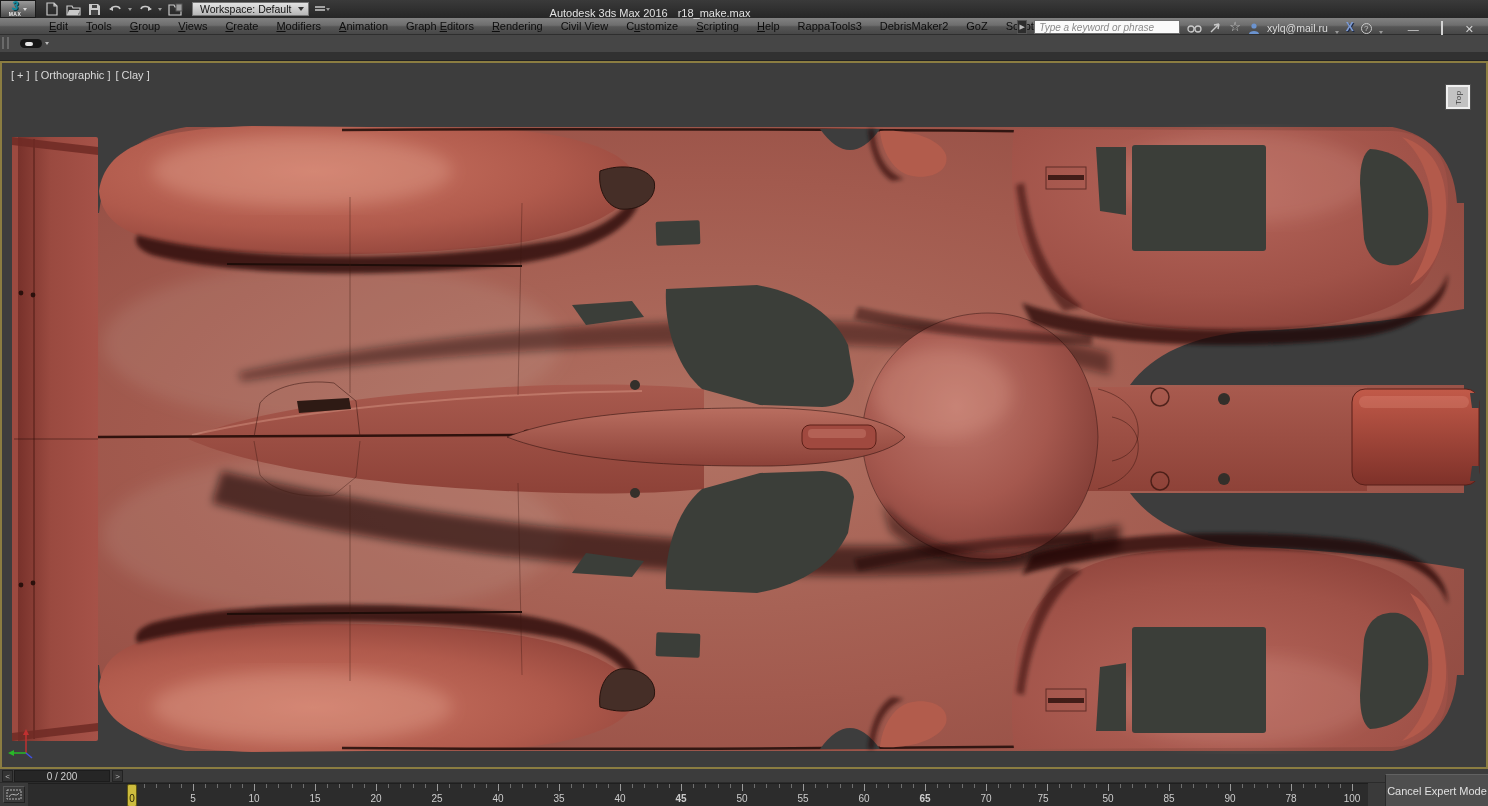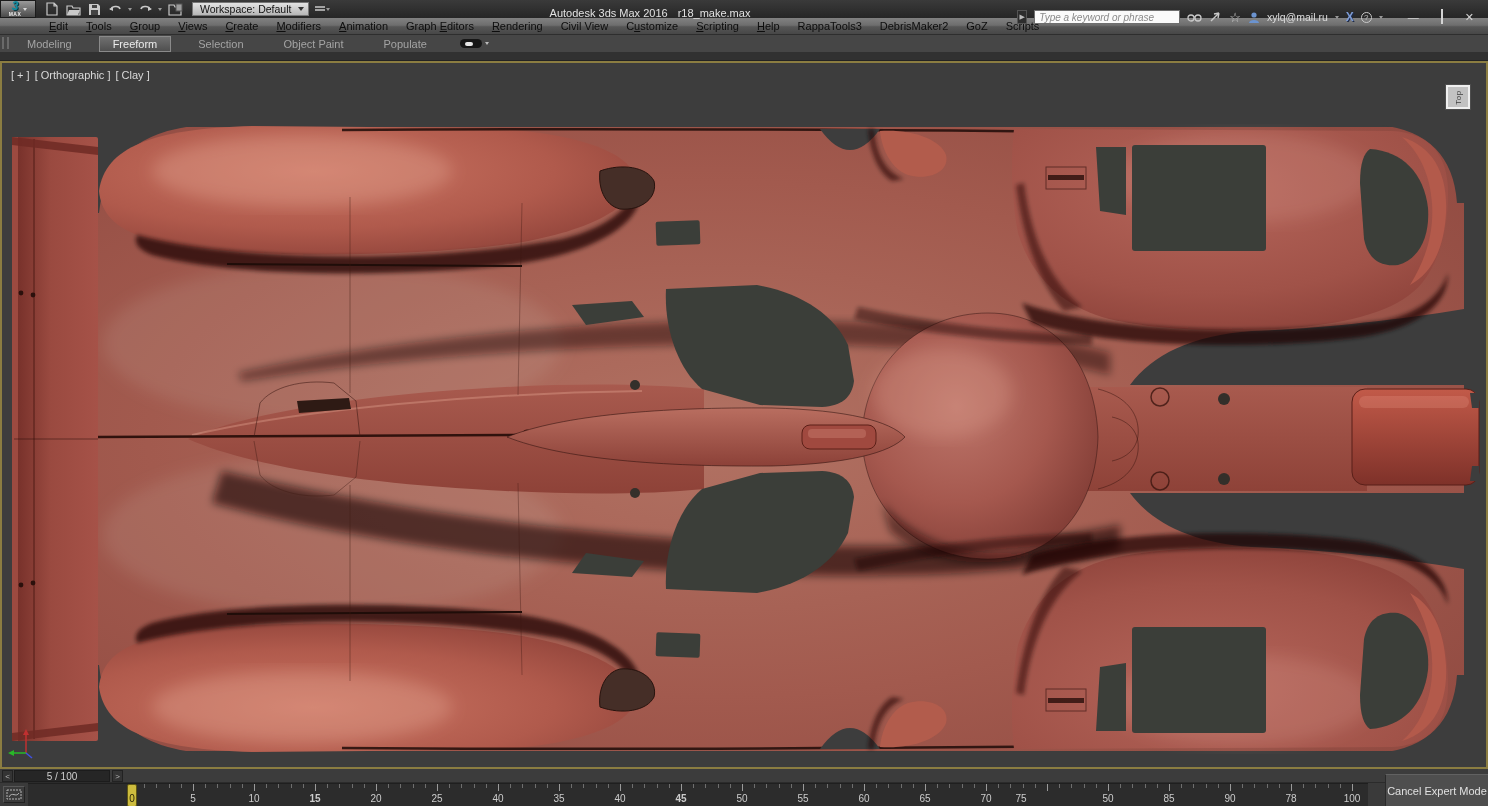--- a/index.html
+++ b/index.html
@@ -15,21 +15,21 @@
   .logo-sub { color:#f0f0f0; font-size:5px; font-weight:bold; letter-spacing:.5px; }
   .caret { width:0; height:0; border-left:3px solid transparent; border-right:3px solid transparent; border-top:4px solid #d8d8d8; display:inline-block; }
   .caret.sm { border-left-width:2.5px; border-right-width:2.5px; border-top-width:3px; }
   .qat { display:flex; align-items:center; gap:5px; padding-left:8px; }
   .qat .ico { width:16px; height:15px; display:flex; align-items:center; justify-content:center; cursor:pointer; }
   .ws-combo { height:14px; margin-left:4px; background:linear-gradient(#e3e3e3,#b6b6b6); border:1px solid #777;
               display:flex; align-items:center; font-size:10.5px; color:#111; padding:0 4px 0 7px; gap:7px; cursor:pointer; }
   .ws-combo .caret { border-top-color:#333; }
   .tb-title { position:absolute; left:460px; width:380px; top:0; height:26px; display:flex; align-items:center; justify-content:center;
               gap:10px; font-size:11px; color:#e2e2e2; }
-  .tb-right { position:absolute; right:0; top:0; height:34px; display:flex; align-items:center; gap:7px; padding-right:6px; }
+  .tb-right { position:absolute; right:0; top:0; height:34px; display:flex; align-items:flex-end; gap:7px; padding-right:6px; }
   .srch-go { width:10px; height:14px; background:#2d2d2d; border:1px solid #555; color:#bbb; font-size:7px;
              display:flex; align-items:center; justify-content:center; cursor:pointer; }
   .search { width:146px; height:14px; background:#fafafa; border:1px solid #6f6f6f; font-size:10px; font-style:italic;
             color:#333; padding:0 4px; font-family:"Liberation Sans",sans-serif; }
   .search::placeholder { color:#8a8a8a; font-style:italic; }
   .tbi { color:#c9c9c9; font-size:11px; display:flex; align-items:center; justify-content:center; cursor:pointer; }
   .email { color:#dcdcdc; font-size:10.5px; cursor:pointer; }
   .help-circ { width:11px; height:11px; border-radius:50%; border:1px solid #c9c9c9; color:#c9c9c9; font-size:8px;
                display:flex; align-items:center; justify-content:center; cursor:pointer; }
   .winbtns { display:flex; align-items:center; gap:22px; margin-left:18px; padding-right:8px; }
@@ -203,27 +203,20 @@
       <span class="menu-item"><u>S</u>cripting</span>
       <span class="menu-item"><u>H</u>elp</span>
       <span class="menu-item">RappaTools3</span>
       <span class="menu-item">DebrisMaker2</span>
       <span class="menu-item">GoZ</span>
       <span class="menu-item">Scripts</span>
     </div>
 
   <div class="ribbonrow">
     <span class="rib-handle"></span>
-    <span id="ribtabs" style="display:flex;align-items:center">
-        <span class="rib-tab">Modeling</span>
-        <span class="rib-tab active">Freeform</span>
-        <span class="rib-tab">Selection</span>
-        <span class="rib-tab">Object Paint</span>
-        <span class="rib-tab">Populate</span>
-      </span>
     <span class="rib-pill"></span>
     <span class="caret sm" style="border-top-color:#bbb;margin-left:3px"></span>
   </div>
   <div class="ribbonstrip"></div>
 
   <div class="viewport">
     <svg class="scene" viewBox="0 0 1484 704" preserveAspectRatio="none">
       <defs>
         <radialGradient id="gBody" cx="45%" cy="50%" r="75%">
           <stop offset="0%" stop-color="#b17263"></stop>
@@ -387,21 +380,21 @@
       <path d="M20,8 l-3,6 h6 Z" fill="#c03030"></path>
       <line x1="20" y1="32" x2="6" y2="32" stroke="#28b828" stroke-width="1.5"></line>
       <path d="M2,32 l6,-3 v6 Z" fill="#28b828"></path>
       <line x1="20" y1="32" x2="26" y2="37" stroke="#4050e0" stroke-width="1.5"></line>
     </svg>
   </div>
 
   <div class="bottombar">
     <div class="trackrow">
       <span class="tr-btn" style="left:2px">&lt;</span>
-      <span class="tr-field">5 / 100</span>
+      <span class="tr-field">0 / 200</span>
       <span class="tr-btn" style="left:112px">&gt;</span>
     </div>
     <span class="mini-curve">
       <svg width="16" height="11">
           <rect x="1" y="1" width="14" height="9" fill="none" stroke="#b5b5b5" stroke-dasharray="2 1"></rect>
           <path d="M3,8 C6,2 10,9 13,4" stroke="#b5b5b5" fill="none"></path>
         </svg>
     </span>
     <div class="ruler" id="ruler">
         <div class="playhead" style="left: 99px;"></div>
@@ -417,21 +410,21 @@
         <div class="tick" style="left: 189.4px; height: 4px;"></div>
         <div class="tick" style="left: 201.6px; height: 4px;"></div>
         <div class="tick" style="left: 213.8px; height: 4px;"></div>
         <div class="tick major" style="left: 226px; height: 7px;"></div>
         <div class="tnum" style="left: 226px;">10</div>
         <div class="tick" style="left: 238.2px; height: 4px;"></div>
         <div class="tick" style="left: 250.4px; height: 4px;"></div>
         <div class="tick" style="left: 262.6px; height: 4px;"></div>
         <div class="tick" style="left: 274.8px; height: 4px;"></div>
         <div class="tick major" style="left: 287px; height: 7px;"></div>
-        <div class="tnum" style="left: 287px; font-weight: bold;">15</div>
+        <div class="tnum" style="left: 287px;">15</div>
         <div class="tick" style="left: 299.2px; height: 4px;"></div>
         <div class="tick" style="left: 311.4px; height: 4px;"></div>
         <div class="tick" style="left: 323.6px; height: 4px;"></div>
         <div class="tick" style="left: 335.8px; height: 4px;"></div>
         <div class="tick major" style="left: 348px; height: 7px;"></div>
         <div class="tnum" style="left: 348px;">20</div>
         <div class="tick" style="left: 360.2px; height: 4px;"></div>
         <div class="tick" style="left: 372.4px; height: 4px;"></div>
         <div class="tick" style="left: 384.6px; height: 4px;"></div>
         <div class="tick" style="left: 396.8px; height: 4px;"></div>
@@ -477,33 +470,33 @@
         <div class="tick" style="left: 799.4px; height: 4px;"></div>
         <div class="tick" style="left: 811.6px; height: 4px;"></div>
         <div class="tick" style="left: 823.8px; height: 4px;"></div>
         <div class="tick major" style="left: 836px; height: 7px;"></div>
         <div class="tnum" style="left: 836px;">60</div>
         <div class="tick" style="left: 848.2px; height: 4px;"></div>
         <div class="tick" style="left: 860.4px; height: 4px;"></div>
         <div class="tick" style="left: 872.6px; height: 4px;"></div>
         <div class="tick" style="left: 884.8px; height: 4px;"></div>
         <div class="tick major" style="left: 897px; height: 7px;"></div>
-        <div class="tnum" style="left: 897px;">65</div>
+        <div class="tnum" style="left: 897px; font-weight: bold;">65</div>
         <div class="tick" style="left: 909.2px; height: 4px;"></div>
         <div class="tick" style="left: 921.4px; height: 4px;"></div>
         <div class="tick" style="left: 933.6px; height: 4px;"></div>
         <div class="tick" style="left: 945.8px; height: 4px;"></div>
         <div class="tick major" style="left: 958px; height: 7px;"></div>
         <div class="tnum" style="left: 958px;">70</div>
         <div class="tick" style="left: 970.2px; height: 4px;"></div>
         <div class="tick" style="left: 982.4px; height: 4px;"></div>
         <div class="tick" style="left: 994.6px; height: 4px;"></div>
         <div class="tick" style="left: 1006.8px; height: 4px;"></div>
         <div class="tick major" style="left: 1019px; height: 7px;"></div>
-        <div class="tnum" style="left: 993px;">75</div>
+        <div class="tnum" style="left: 1015px;">75</div>
         <div class="tick" style="left: 1031.2px; height: 4px;"></div>
         <div class="tick" style="left: 1043.4px; height: 4px;"></div>
         <div class="tick" style="left: 1055.6px; height: 4px;"></div>
         <div class="tick" style="left: 1067.8px; height: 4px;"></div>
         <div class="tick major" style="left: 1080px; height: 7px;"></div>
         <div class="tnum" style="left: 1080px;">50</div>
         <div class="tick" style="left: 1092.2px; height: 4px;"></div>
         <div class="tick" style="left: 1104.4px; height: 4px;"></div>
         <div class="tick" style="left: 1116.6px; height: 4px;"></div>
         <div class="tick" style="left: 1128.8px; height: 4px;"></div>

